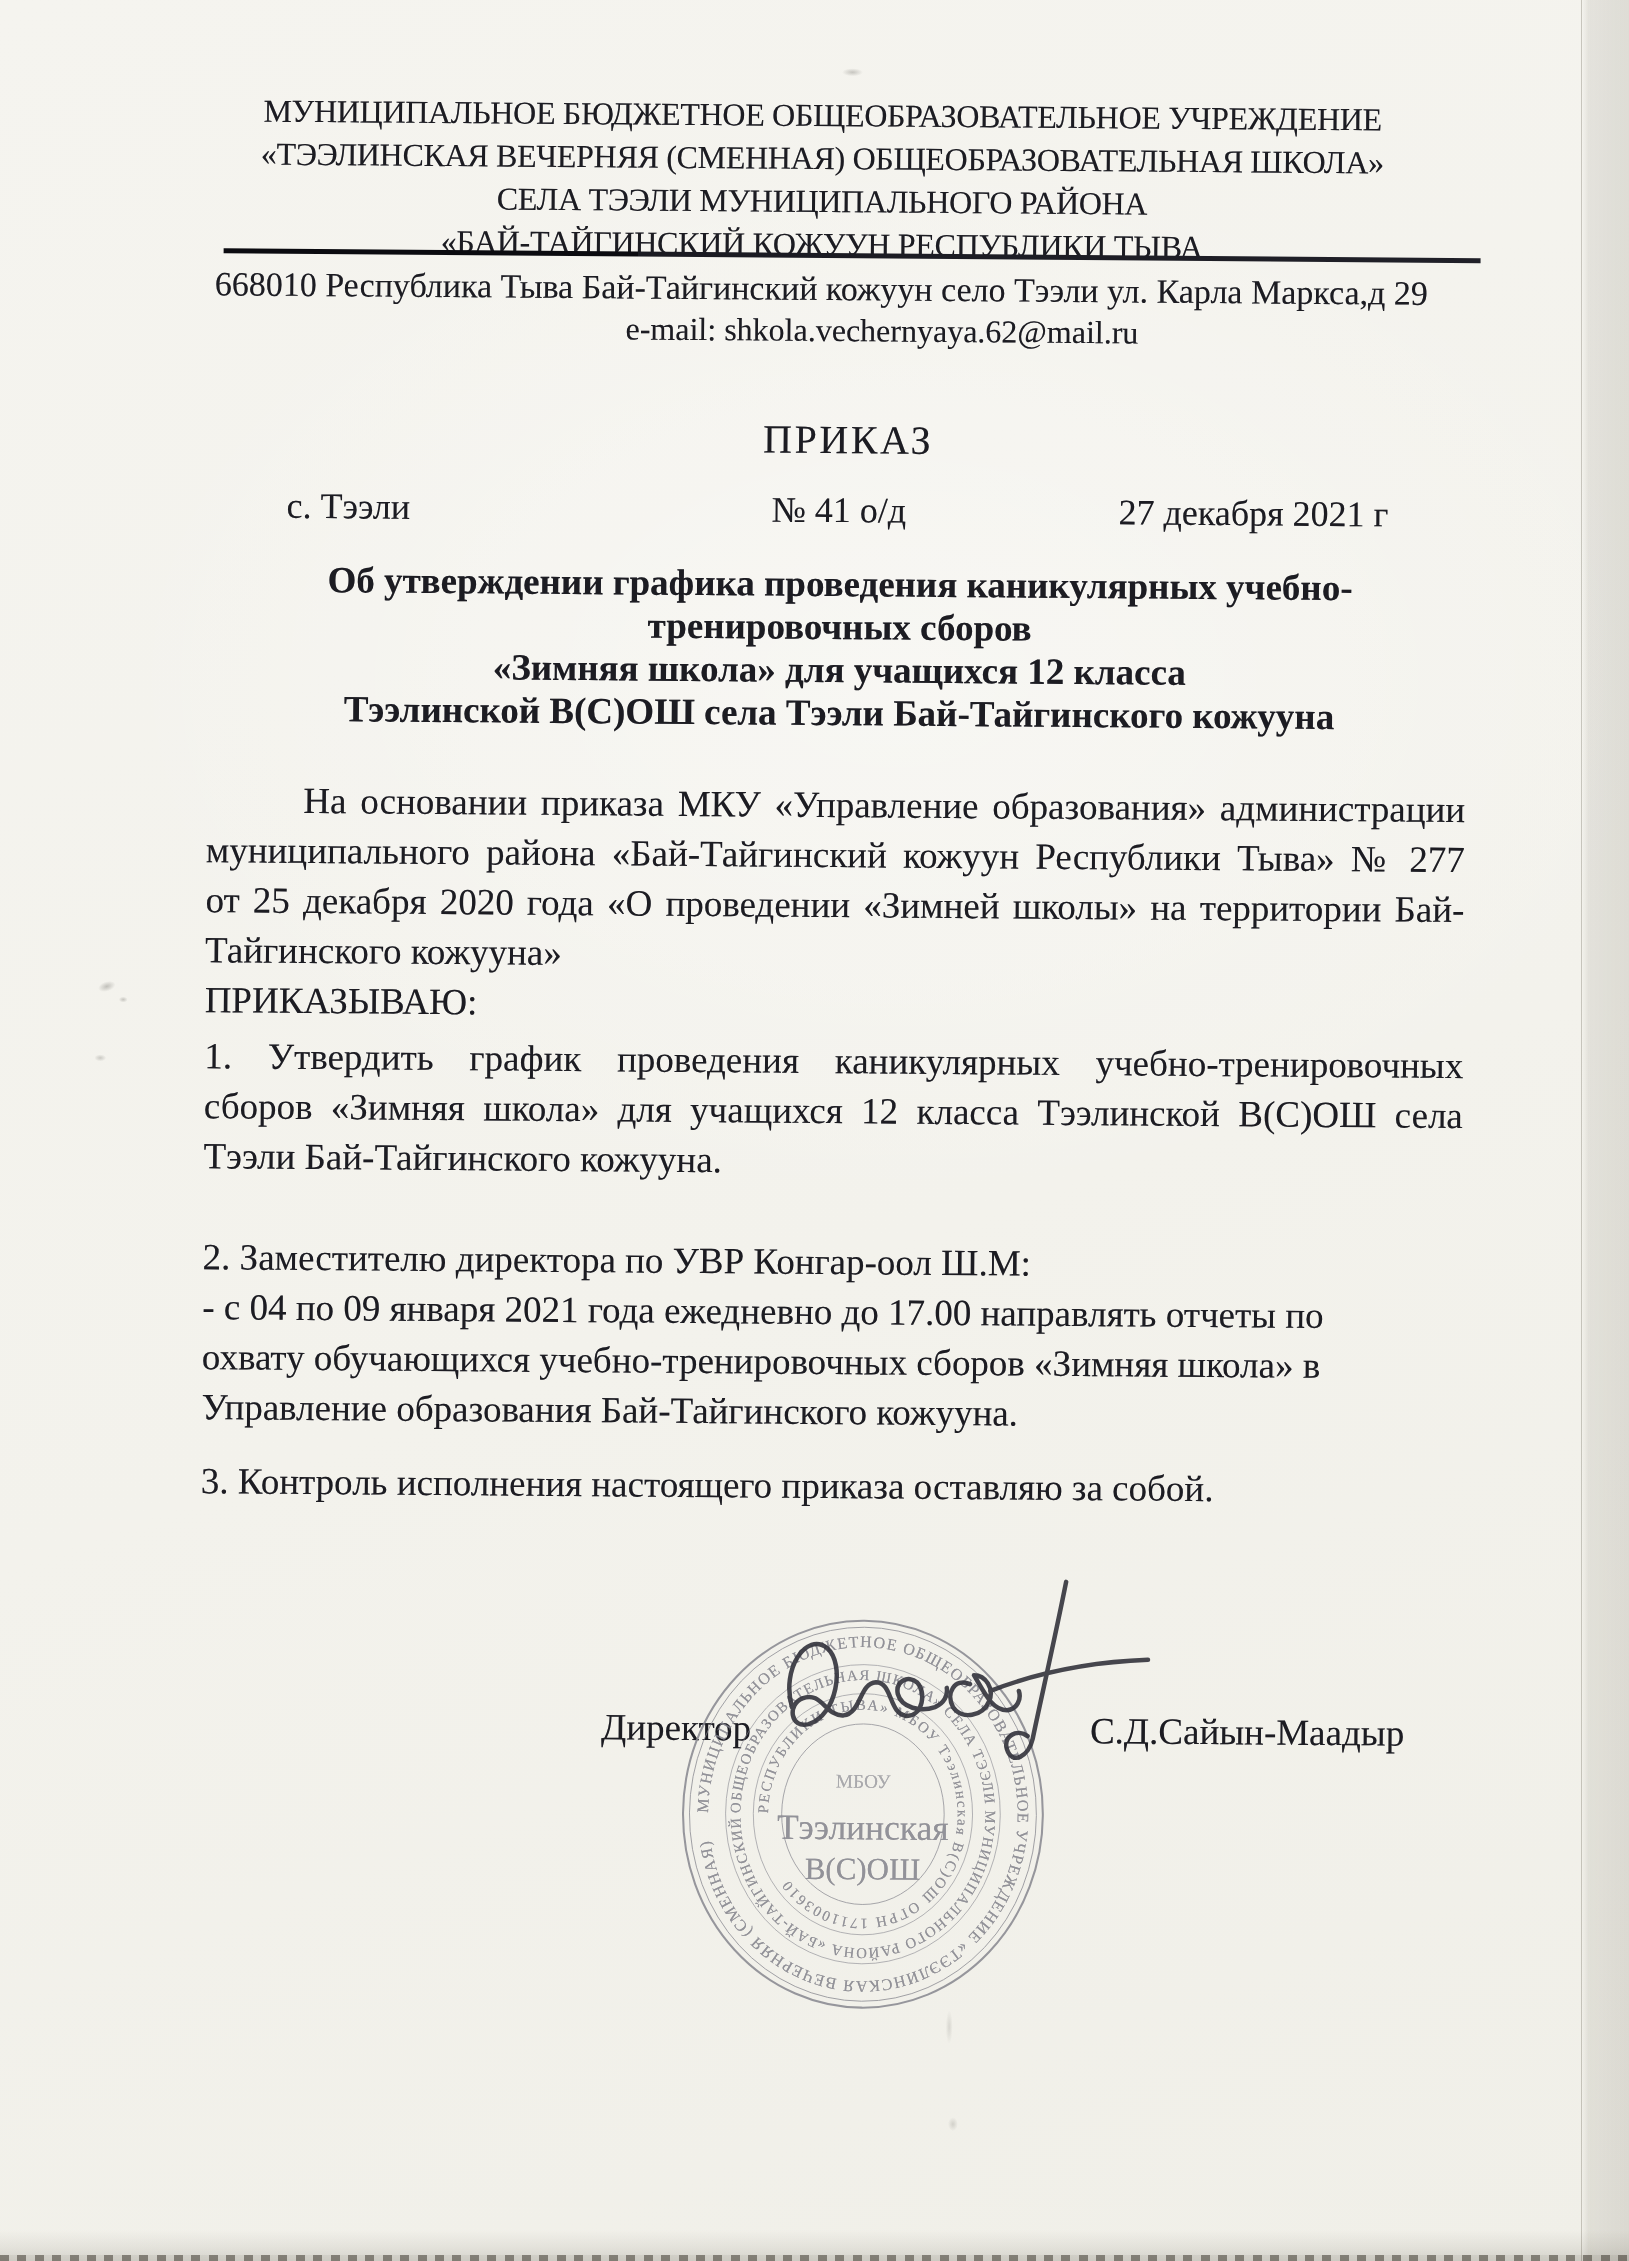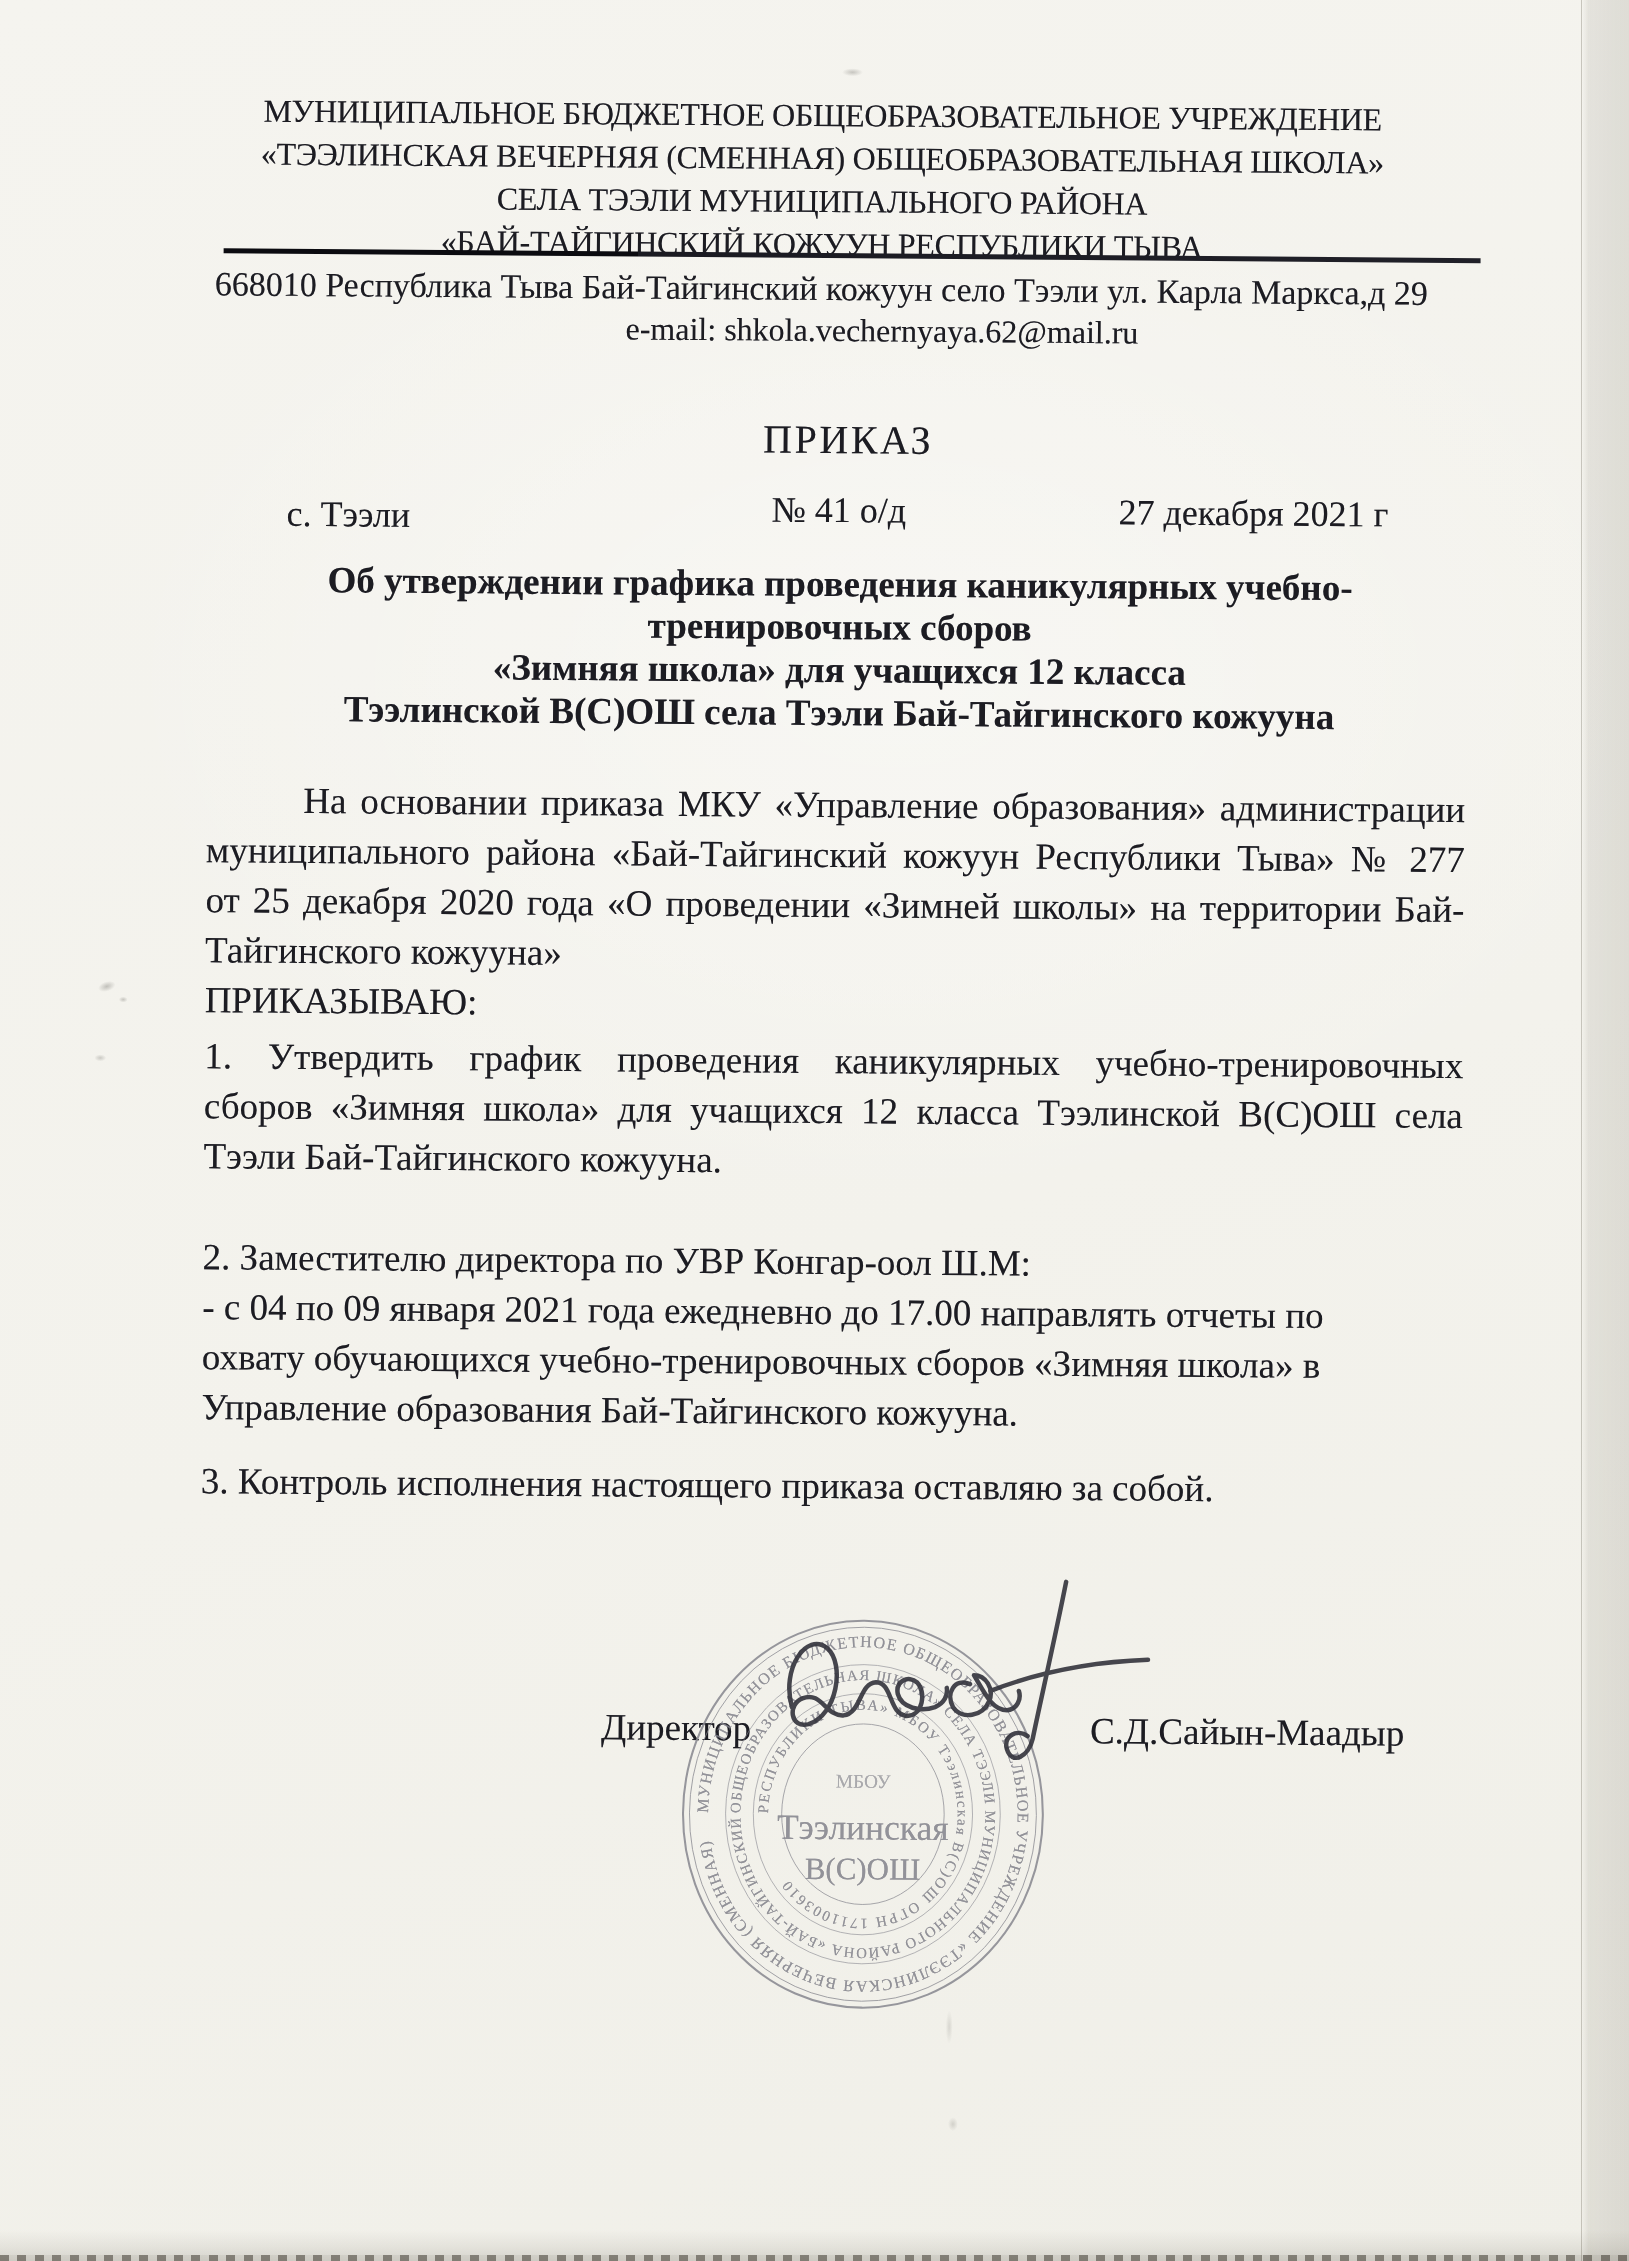--- a/index.html
+++ b/index.html
@@ -25,21 +25,21 @@
     background:linear-gradient(to right,#0b0b10 0%,#0b0b10 33%,#1a1a21 33%,#202028 100%);
   }
   .addr-line{position:absolute;top:269px;left:0;width:1630px;text-align:center;
     font-size:34px;line-height:40px;white-space:nowrap;}
   .email-line{position:absolute;top:310px;left:61px;width:1630px;text-align:center;
     font-size:32px;line-height:40px;white-space:nowrap;}
   
   .order-title{position:absolute;top:416px;left:28px;width:1630px;text-align:center;
     font-size:40px;letter-spacing:2.6px;white-space:nowrap;}
   .meta{position:absolute;top:489px;left:0;width:1630px;height:52px;font-size:36px;}
-  .meta-place{position:absolute;left:282px;top:8px;}
+  .meta-place{position:absolute;left:282px;top:0;}
   .meta-number{position:absolute;left:767px;top:0;}
   .meta-date{position:absolute;left:1114px;top:0;}
   
   .subject{position:absolute;top:562px;left:21px;width:1630px;text-align:center;
     font-weight:bold;font-size:37px;line-height:43px;}
   
   .bodytext{position:absolute;left:204px;width:1259px;font-size:37px;line-height:50px;}
   .p1{top:780px;}
   .i1{top:1036px;}
   .i2{top:1237px;}

